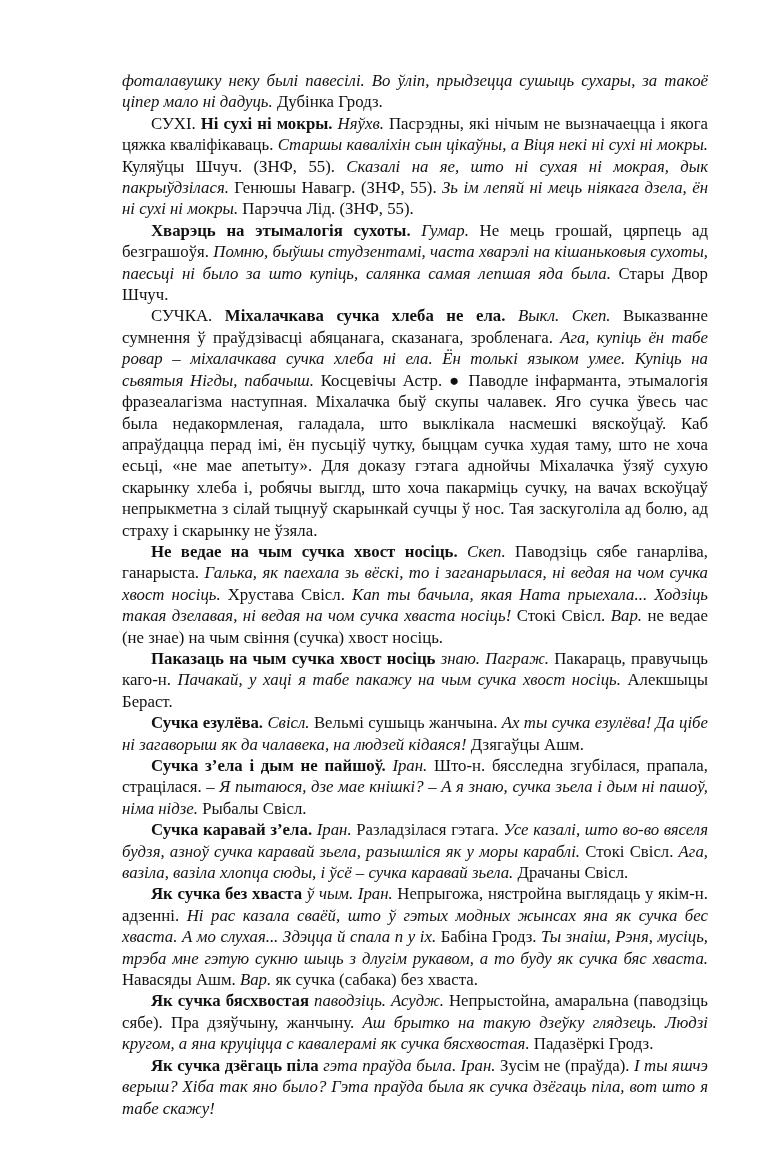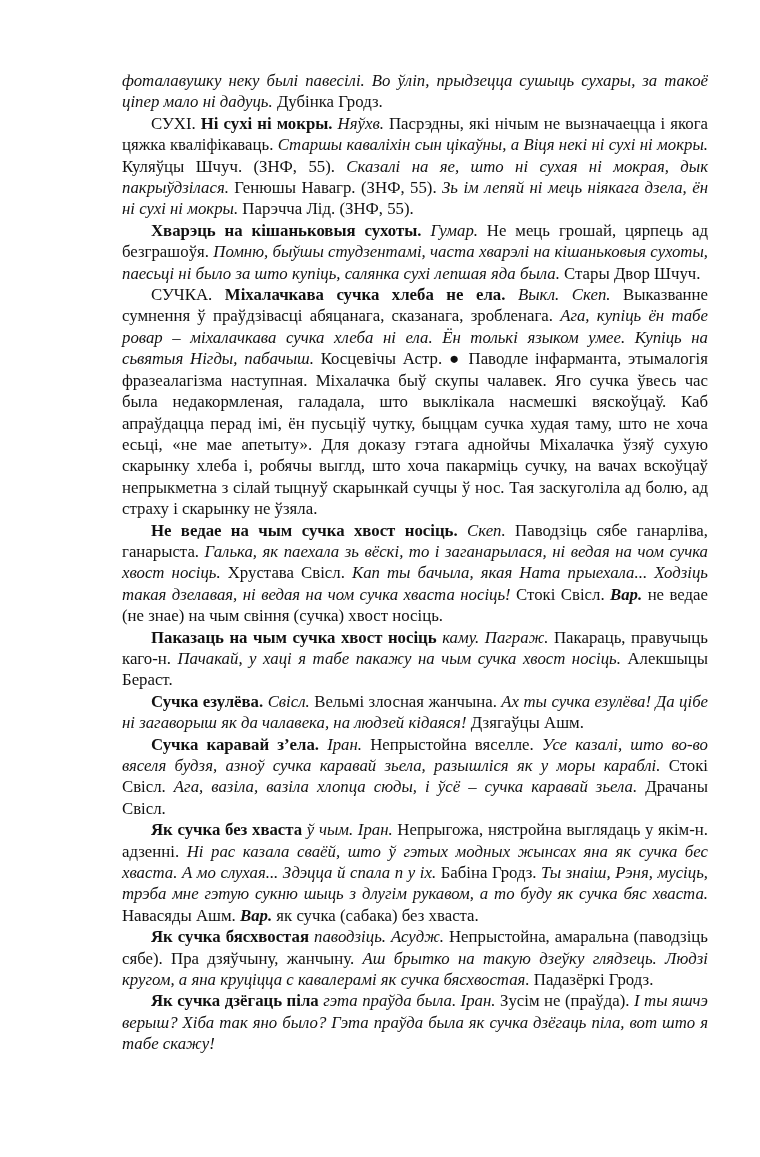--- a/index.html
+++ b/index.html
@@ -24,33 +24,34 @@
   p.para{
     margin:0;
     font-size:16.8px;
     line-height:21.4px;
     text-align:justify;
     text-justify:inter-word;
   }
   p.para.indent{ text-indent:29px; }
   .it{ font-style:italic; }
   .bd{ font-weight:bold; }
-  .bi{ font-weight:bold; font-style:italic; }
+  .bi{ font-weight:normal; font-style:italic; }
 </style>
 </head>
 <body>
 
 <div class="page">
   <div class="text-column" id="text-column">
       <p class="para"><span class="it">фоталавушку неку былі павесілі. Во ўліп, прыдзецца сушыць сухары, за такоё ціпер мало ні дадуць. </span><span>Дубінка Гродз.</span></p>
       <p class="para indent"><span>СУХІ. </span><span class="bd">Ні сухі ні мокры. </span><span class="it">Няўхв. </span><span>Пасрэдны, які нічым не вызначаецца і якога цяжка кваліфікаваць. </span><span class="it">Старшы каваліхін сын цікаўны, а Віця некі ні сухі ні мокры. </span><span>Куляўцы Шчуч. (ЗНФ, 55). </span><span class="it">Сказалі на яе, што ні сухая ні мокрая, дык пакрыўдзілася. </span><span>Генюшы Навагр. (ЗНФ, 55). </span><span class="it">Зь ім лепяй ні мець ніякага дзела, ён ні сухі ні мокры. </span><span>Парэчча Лід. (ЗНФ, 55).</span></p>
-      <p class="para indent"><span class="bd">Хварэць на кішаньковыя сухоты. </span><span class="it">Гумар. </span><span>Не мець грошай, цярпець ад безграшоўя. </span><span class="it">Помню, быўшы студзентамі, часта хварэлі на кішаньковыя сухоты, паесьці ні было за што купіць, салянка сухі лепшая яда была. </span><span>Стары Двор Шчуч.</span></p>
+      <p class="para indent"><span class="bd">Хварэць на этымалогія сухоты. </span><span class="it">Гумар. </span><span>Не мець грошай, цярпець ад безграшоўя. </span><span class="it">Помню, быўшы студзентамі, часта хварэлі на кішаньковыя сухоты, паесьці ні было за што купіць, салянка самая лепшая яда была. </span><span>Стары Двор Шчуч.</span></p>
       <p class="para indent"><span>СУЧКА. </span><span class="bd">Міхалачкава сучка хлеба не ела. </span><span class="it">Выкл. Скеп. </span><span>Выказванне сумнення ў праўдзівасці абяцанага, сказанага, зробленага. </span><span class="it">Ага, купіць ён табе ровар – міхалачкава сучка хлеба ні ела. Ён толькі языком умее. Купіць на сьвятыя Нігды, пабачыш. </span><span>Косцевічы Астр. ● Паводле інфарманта, этымалогія фразеалагізма наступная. Міхалачка быў скупы чалавек. Яго сучка ўвесь час была недакормленая, галадала, што выклікала насмешкі вяскоўцаў. Каб апраўдацца перад імі, ён пусьціў чутку, быццам сучка худая таму, што не хоча есьці, «не мае апетыту». Для доказу гэтага аднойчы Міхалачка ўзяў сухую скарынку хлеба і, робячы выглд, што хоча пакарміць сучку, на вачах вскоўцаў непрыкметна з сілай тыцнуў скарынкай сучцы ў нос. Тая заскуголіла ад болю, ад страху і скарынку не ўзяла.</span></p>
       <p class="para indent"><span class="bd">Не ведае на чым сучка хвост носіць. </span><span class="it">Скеп. </span><span>Паводзіць сябе ганарліва, ганарыста. </span><span class="it">Галька, як паехала зь вёскі, то і заганарылася, ні ведая на чом сучка хвост носіць. </span><span>Хрустава Свісл. </span><span class="it">Кап ты бачыла, якая Ната прыехала... Ходзіць такая дзелавая, ні ведая на чом сучка хваста носіць! </span><span>Стокі Свісл. </span><span class="bi">Вар. </span><span>не ведае (не знае) на чым свіння (сучка) хвост носіць.</span></p>
-      <p class="para indent"><span class="bd">Паказаць на чым сучка хвост носіць </span><span class="it">каму. Паграж. </span><span>Пакараць, правучыць каго-н. </span><span class="it">Пачакай, у хаці я табе пакажу на чым сучка хвост носіць. </span><span>Алекшыцы Бераст.</span></p>
-      <p class="para indent"><span class="bd">Сучка езулёва. </span><span class="it">Свісл. </span><span>Вельмі злосная жанчына. </span><span class="it">Ах ты сучка езулёва! Да цібе ні загаворыш як да чалавека, на людзей кідаяся! </span><span>Дзягаўцы Ашм.</span></p>
-      <p class="para indent"><span class="bd">Сучка каравай з’ела. </span><span class="it">Іран. </span><span>Непрыстойна вяселле. </span><span class="it">Усе казалі, што во-во вяселя будзя, азноў сучка каравай зьела, разышліся як у моры караблі. </span><span>Стокі Свісл. </span><span class="it">Ага, вазіла, вазіла хлопца сюды, і ўсё – сучка каравай зьела. </span><span>Драчаны Свісл.</span></p>
+      <p class="para indent"><span class="bd">Паказаць на чым сучка хвост носіць </span><span class="it">знаю. Паграж. </span><span>Пакараць, правучыць каго-н. </span><span class="it">Пачакай, у хаці я табе пакажу на чым сучка хвост носіць. </span><span>Алекшыцы Бераст.</span></p>
+      <p class="para indent"><span class="bd">Сучка езулёва. </span><span class="it">Свісл. </span><span>Вельмі сушыць жанчына. </span><span class="it">Ах ты сучка езулёва! Да цібе ні загаворыш як да чалавека, на людзей кідаяся! </span><span>Дзягаўцы Ашм.</span></p>
+      <p class="para indent"><span class="bd">Сучка з’ела і дым не пайшоў. </span><span class="it">Іран. </span><span>Што-н. бясследна згубілася, прапала, страцілася. </span><span class="it">– Я пытаюся, дзе мае кнішкі? – А я знаю, сучка зьела і дым ні пашоў, німа нідзе. </span><span>Рыбалы Свісл.</span></p>
+      <p class="para indent"><span class="bd">Сучка каравай з’ела. </span><span class="it">Іран. </span><span>Разладзілася гэтага. </span><span class="it">Усе казалі, што во-во вяселя будзя, азноў сучка каравай зьела, разышліся як у моры караблі. </span><span>Стокі Свісл. </span><span class="it">Ага, вазіла, вазіла хлопца сюды, і ўсё – сучка каравай зьела. </span><span>Драчаны Свісл.</span></p>
       <p class="para indent"><span class="bd">Як сучка без хваста </span><span class="it">ў чым. Іран. </span><span>Непрыгожа, нястройна выглядаць у якім-н. адзенні. </span><span class="it">Ні рас казала сваёй, што ў гэтых модных жынсах яна як сучка бес хваста. А мо слухая... Здэцца й спала п у іх. </span><span>Бабіна Гродз. </span><span class="it">Ты знаіш, Рэня, мусіць, трэба мне гэтую сукню шыць з длугім рукавом, а то буду як сучка бяс хваста. </span><span>Навасяды Ашм. </span><span class="bi">Вар. </span><span>як сучка (сабака) без хваста.</span></p>
       <p class="para indent"><span class="bd">Як сучка бясхвостая </span><span class="it">паводзіць. Асудж. </span><span>Непрыстойна, амаральна (паводзіць сябе). Пра дзяўчыну, жанчыну. </span><span class="it">Аш брытко на такую дзеўку глядзець. Людзі кругом, а яна круціцца с кавалерамі як сучка бясхвостая. </span><span>Падазёркі Гродз.</span></p>
       <p class="para indent"><span class="bd">Як сучка дзёгаць піла </span><span class="it">гэта праўда была. Іран. </span><span>Зусім не (праўда). </span><span class="it">І ты яшчэ верыш? Хіба так яно было? Гэта праўда была як сучка дзёгаць піла, вот што я табе скажу! </span></p>
     </div>
 
 </div>
 
 </body></html>

